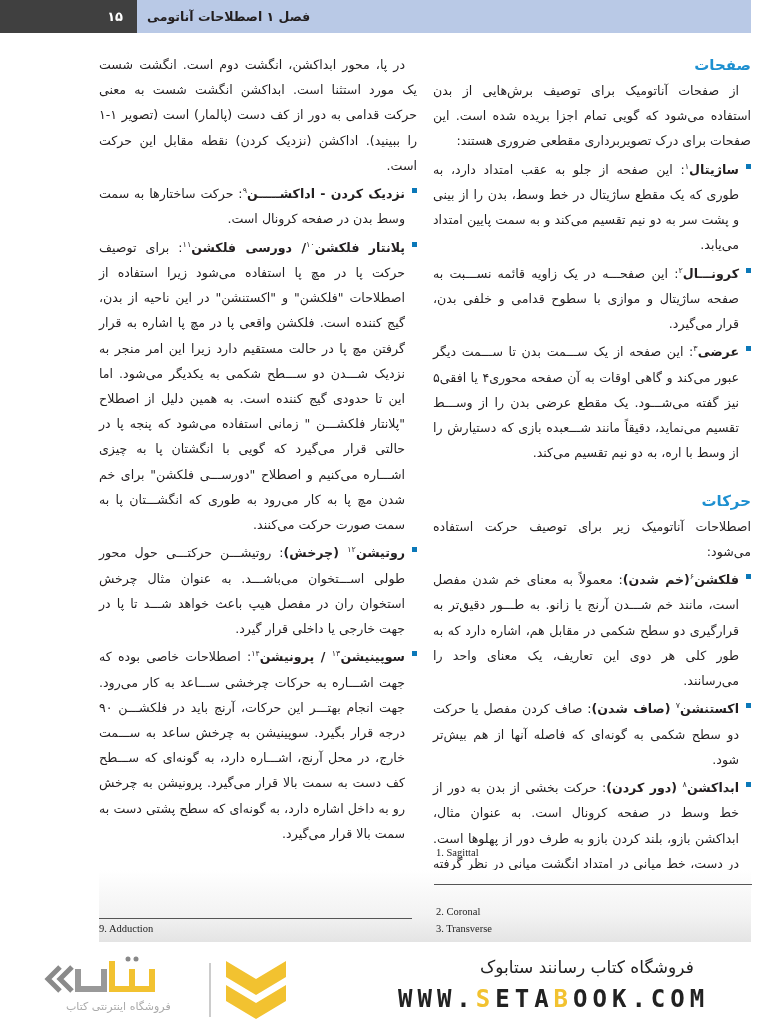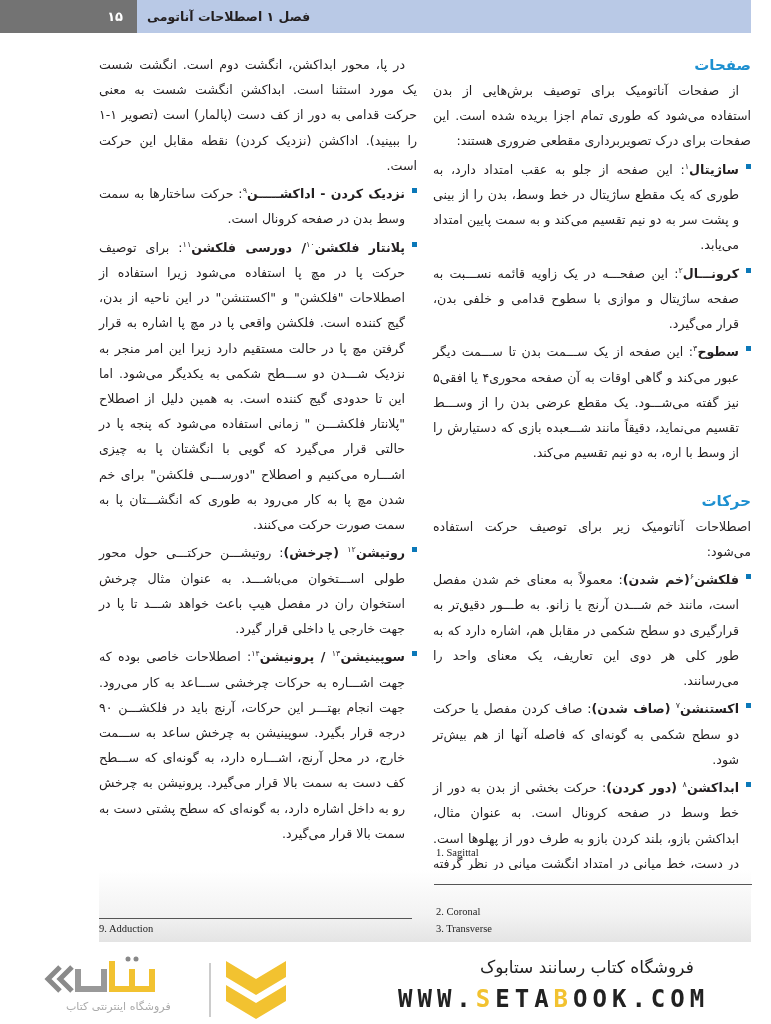--- a/index.html
+++ b/index.html
@@ -1,19 +1,19 @@
 <!DOCTYPE html>
 <html><head>
 <meta charset="utf-8">
 <style>
   html, body { margin:0; padding:0; }
   body { width:771px; height:1024px; background:#ffffff; position:relative; overflow:hidden;
          font-family:"DejaVu Sans", sans-serif; color:#231f20; }
   .header { position:absolute; top:0; left:0; width:751px; height:33px; background:#b9c9e6; }
-  .header .num { position:absolute; left:0; top:0; width:137px; height:33px; background:#737373;
+  .header .num { position:absolute; left:0; top:0; width:137px; height:33px; background:#404040;
                  color:#fff; font-weight:bold; font-size:13px; line-height:33px; text-align:right;
                  padding-right:4px; box-sizing:border-box; }
   .header .num span { position:absolute; right:14px; }
   .header .chapter { position:absolute; left:147px; top:0; height:33px; line-height:33px;
                      font-size:12.5px; font-weight:bold; direction:rtl; }
   .col { position:absolute; direction:rtl; text-align:justify; font-size:12.6px; line-height:25.2px; }
   .col-right { left:433px; top:52px; width:318px; }
   .col-left { left:99px; top:52px; width:318px; }
   h2 { color:#1e90d0; font-size:15px; margin:0; font-weight:bold; line-height:26px; }
   p { margin:0; }
@@ -41,33 +41,33 @@
 
 <div class="header">
   <div class="num">
     <span>۱۵</span>
   </div>
   <div class="chapter">فصل ۱   اصطلاحات آناتومی</div>
 </div>
 
 <div class="col col-right">
   <h2>صفحات</h2>
-  <p class="indent">از صفحات آناتومیک برای توصیف برش‌هایی از بدن استفاده می‌شود که طوری تمام اجزا بریده شده است. این صفحات برای درک تصویربرداری مقطعی ضروری هستند:</p>
+  <p class="indent">از صفحات آناتومیک برای توصیف برش‌هایی از بدن استفاده می‌شود که گویی تمام اجزا بریده شده است. این صفحات برای درک تصویربرداری مقطعی ضروری هستند:</p>
 
   <div class="bullet">
     <span class="sq"></span>
     <b>ساژیتال</b><sup>۱</sup><span>: این صفحه از جلو به عقب امتداد دارد، به طوری که یک مقطع ساژیتال در خط وسط، بدن را از بینی و پشت سر به دو نیم تقسیم می‌کند و به سمت پایین امتداد می‌یابد.</span>
   </div>
   <div class="bullet">
     <span class="sq"></span>
     <b>کرونـــال</b><sup>۲</sup><span>: این صفحـــه در یک زاویه قائمه نســـبت به صفحه ساژیتال و موازی با سطوح قدامی و خلفی بدن، قرار می‌گیرد.</span>
   </div>
   <div class="bullet">
     <span class="sq"></span>
-    <b>سطوح</b><sup>۳</sup><span>: این صفحه از یک ســـمت بدن تا ســـمت دیگر عبور می‌کند و گاهی اوقات به آن صفحه محوری۴ یا افقی۵ نیز گفته می‌شـــود. یک مقطع عرضی بدن را از وســـط تقسیم می‌نماید، دقیقاً مانند شـــعبده بازی که دستیارش را از وسط با اره، به دو نیم تقسیم می‌کند.</span>
+    <b>عرضی</b><sup>۳</sup><span>: این صفحه از یک ســـمت بدن تا ســـمت دیگر عبور می‌کند و گاهی اوقات به آن صفحه محوری۴ یا افقی۵ نیز گفته می‌شـــود. یک مقطع عرضی بدن را از وســـط تقسیم می‌نماید، دقیقاً مانند شـــعبده بازی که دستیارش را از وسط با اره، به دو نیم تقسیم می‌کند.</span>
   </div>
 
   <div class="gap"></div>
   <h2>حرکات</h2>
   <p>اصطلاحات آناتومیک زیر برای توصیف حرکت استفاده می‌شود:</p>
 
   <div class="bullet">
     <span class="sq"></span>
     <b>فلکشن</b><sup>۶</sup><b>(خم شدن)</b><span>: معمولاً به معنای خم شدن مفصل است، مانند خم شـــدن آرنج یا زانو. به طـــور دقیق‌تر به قرارگیری دو سطح شکمی در مقابل هم، اشاره دارد که به طور کلی هر دوی این تعاریف، یک معنای واحد را می‌رسانند.</span>
   </div>

